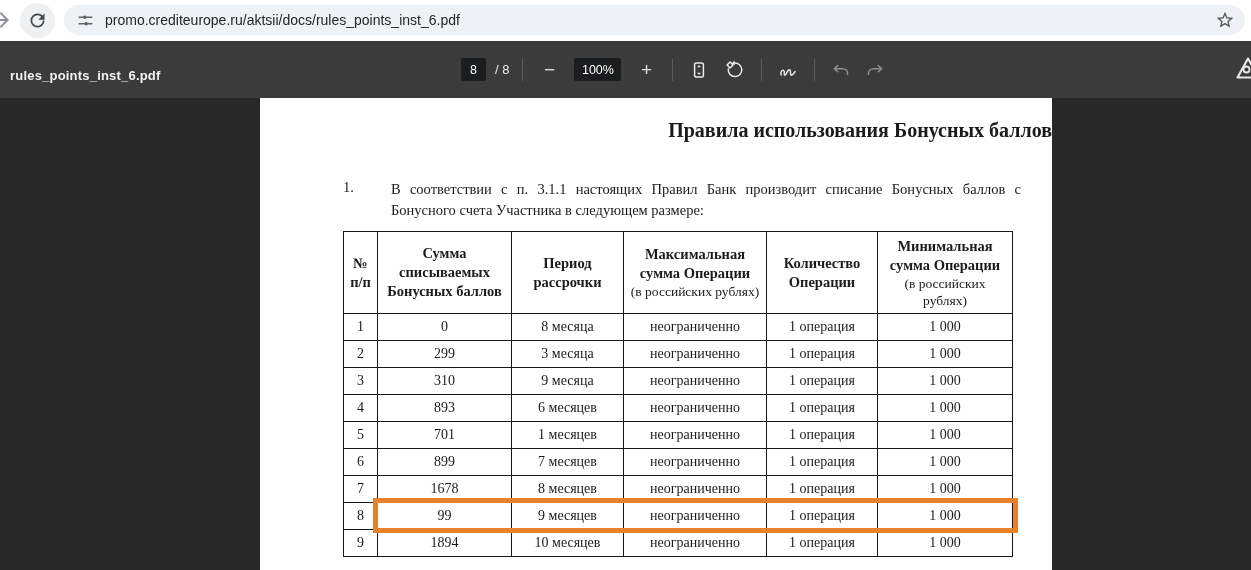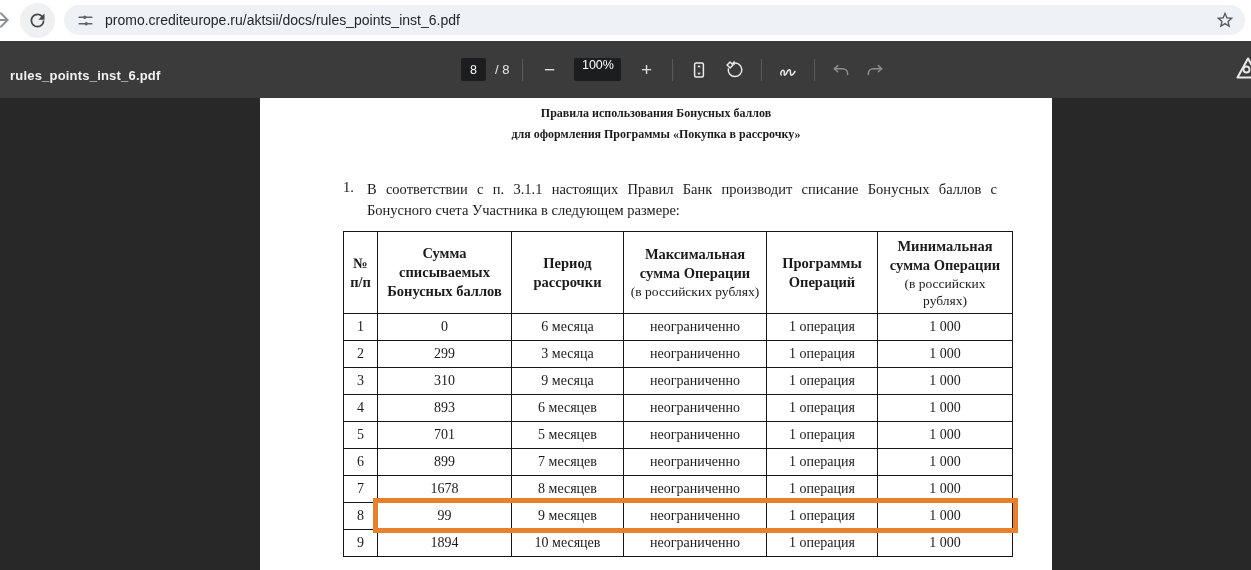--- a/index.html
+++ b/index.html
@@ -21,39 +21,39 @@
   .star-ic { position:absolute; right:10px; top:5px; width:20px; height:20px; fill:#54585c; cursor:pointer; }
 
   
   .pdf-toolbar { position:relative; width:100%; height:57px; background:#3b3b3b; }
   .pdf-filename { position:absolute; left:10px; top:0; height:57px; display:flex; align-items:center;
                   color:#f2f2f2; font-size:13px; font-weight:600; letter-spacing:.2px;margin-top:6px; }
   .pdf-controls { position:absolute; left:461px; top:0; height:57px; display:flex; align-items:center; }
   .tb-box { background:#1b1d1e; color:#fff; border:none; border-radius:2px; height:23px;
             text-align:center; font-size:12.5px; font-family:"Liberation Sans", sans-serif; }
   .page-box { width:25px; }
-  .zoom-box { width:47px; display:flex; justify-content:center; margin:0 12px; }
+  .zoom-box { width:47px; display:flex; align-items:center; justify-content:center; margin:0 12px; }
   .tb-label { color:#e8e8e8; font-size:13px; margin-left:9px; white-space:pre; }
   .tb-sep { width:1px; height:22px; background:#5a5a5a; margin:0 13px; }
   .tb-btn { width:26px; height:26px; display:flex; align-items:center; justify-content:center;
             cursor:pointer; background:transparent; border:none; }
   .tb-glyph { color:#dcdcdc; font-size:19px; line-height:1; }
   .tb-btn svg { width:22px; height:22px; }
   .ic-stroke { fill:none; stroke:#ececec; stroke-width:1.6; stroke-linecap:round; stroke-linejoin:round; }
   .ic-stroke-dim { fill:none; stroke:#8f8f8f; stroke-width:1.6; stroke-linecap:round; stroke-linejoin:round; }
   .acro-ic { position:absolute; right:-12px; top:13px; width:30px; height:30px; cursor:pointer; }
 
   
   .viewer { position:relative; width:100%; height:472px; background:#282828; overflow:hidden; }
   .page { position:absolute; left:260px; top:0; width:792px; height:472px; background:#ffffff;
           color:#1b1b1b; font-family:"Liberation Serif","DejaVu Serif",serif; }
-  .doc-title { margin-top:5px; text-align:center; font-weight:bold; font-size:12px; line-height:21px; }
+  .doc-title { margin-top:22px; text-align:right; font-weight:bold; font-size:20px; line-height:21px; }
   .doc-para { position:absolute; left:83px; top:81px; width:671px; }
   .doc-para .num { position:absolute; left:0; top:0; font-size:14.5px; }
-  .doc-para .ptext { margin-left:24px; width:630px; font-size:14.5px; line-height:20.5px;
+  .doc-para .ptext { margin-left:48px; width:630px; font-size:14.5px; line-height:20.5px;
                      text-align:justify; }
   .points-table { position:absolute; left:83px; top:133px; border-collapse:collapse; table-layout:fixed; }
   .points-table th, .points-table td { border:1.5px solid #161616; text-align:center; vertical-align:middle; }
   .points-table th { height:82px; font-weight:bold; font-size:14.5px; line-height:19px; padding:2px 3px; }
   .points-table .h-sub { display:block; font-weight:normal; font-size:13.5px; line-height:17px; }
   .points-table td { height:27px; font-size:14px; font-weight:normal; padding:0 2px; }
   .row-highlight { position:absolute; left:113px; top:400px; width:645px; height:35px;
                    border:5px solid #E8812C; pointer-events:none; }
 </style>
 </head>
@@ -145,21 +145,20 @@
       <circle cx="13.5" cy="15.5" r="3" fill="none" stroke="#e8e8e8" stroke-width="1.8"></circle>
       <rect x="20.5" y="18.5" width="8" height="8" fill="#e8e8e8"></rect>
     </svg>
   </div>
 
   <div class="viewer">
     <div class="page">
 
       <div class="doc-title">
         <div>Правила использования Бонусных баллов</div>
-        <div>для оформления Программы «Покупка в рассрочку»</div>
       </div>
 
       <div class="doc-para">
         <span class="num">1.</span>
         <div class="ptext">В соответствии с п. 3.1.1 настоящих Правил Банк производит списание Бонусных баллов с Бонусного счета Участника в следующем размере:</div>
       </div>
 
       <table class="points-table">
         <colgroup>
           <col style="width:34px">
@@ -181,34 +180,34 @@
             </th>
             <th>
               <span>Период рассрочки</span>
               <span class="h-sub"></span>
             </th>
             <th>
               <span>Максимальная сумма Операции</span>
               <span class="h-sub">(в российских рублях)</span>
             </th>
             <th>
-              <span>Программы Операций</span>
+              <span>Количество Операции</span>
               <span class="h-sub"></span>
             </th>
             <th>
               <span>Минимальная сумма Операции</span>
               <span class="h-sub">(в российских рублях)</span>
             </th>
           </tr>
         </thead>
         <tbody>
             <tr>
               <td>1</td>
               <td>0</td>
-              <td>6 месяца</td>
+              <td>8 месяца</td>
               <td>неограниченно</td>
               <td>1 операция</td>
               <td>1 000</td>
             </tr>
             <tr>
               <td>2</td>
               <td>299</td>
               <td>3 месяца</td>
               <td>неограниченно</td>
               <td>1 операция</td>
@@ -226,21 +225,21 @@
               <td>4</td>
               <td>893</td>
               <td>6 месяцев</td>
               <td>неограниченно</td>
               <td>1 операция</td>
               <td>1 000</td>
             </tr>
             <tr>
               <td>5</td>
               <td>701</td>
-              <td>5 месяцев</td>
+              <td>1 месяцев</td>
               <td>неограниченно</td>
               <td>1 операция</td>
               <td>1 000</td>
             </tr>
             <tr>
               <td>6</td>
               <td>899</td>
               <td>7 месяцев</td>
               <td>неограниченно</td>
               <td>1 операция</td>

